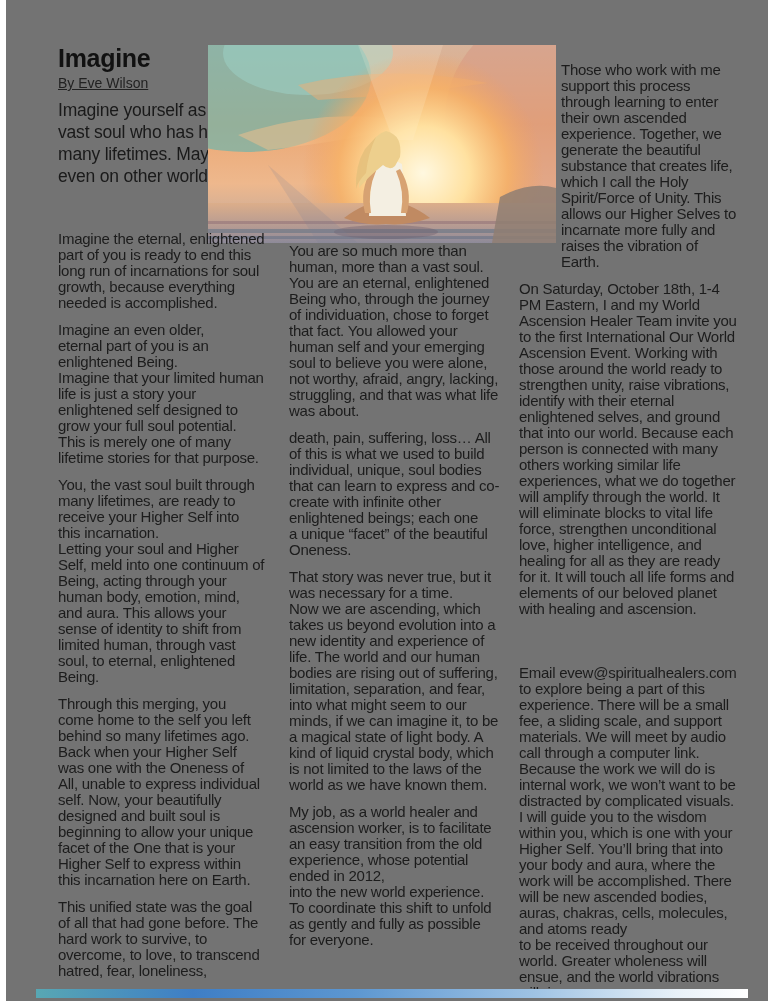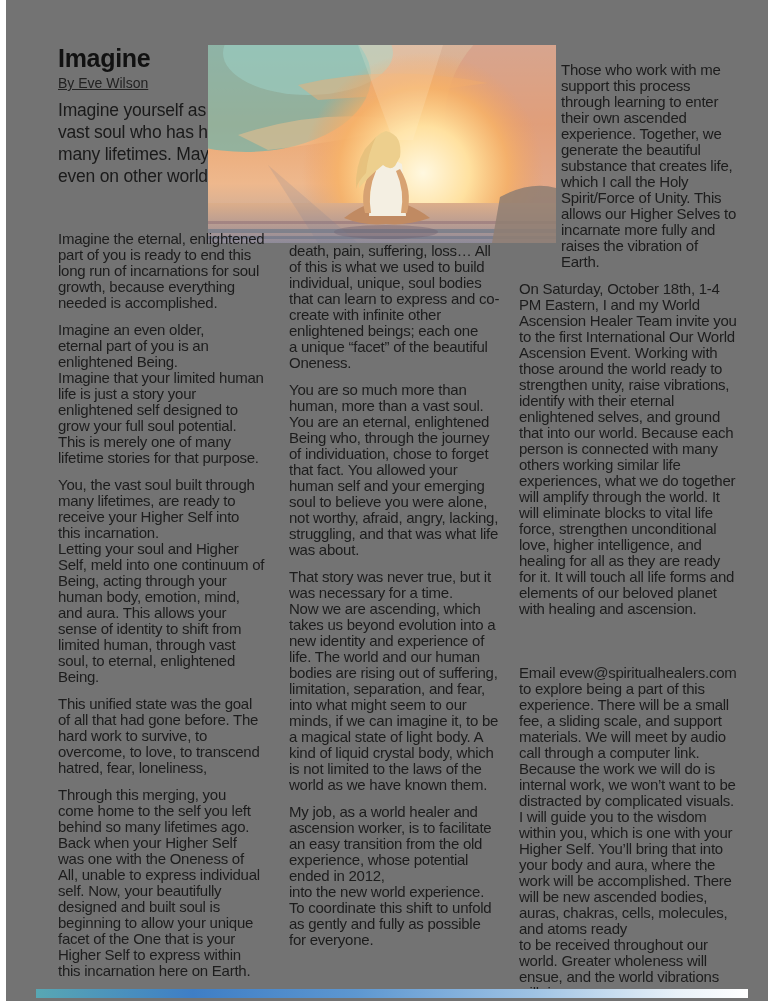--- a/index.html
+++ b/index.html
@@ -100,29 +100,29 @@
   </div>
 
   <div class="col col1">
     <p>Imagine the eternal, enlightened part of you is ready to end this long run of incarnations for soul growth, because everything needed is accomplished.</p>
     <p>Imagine an even older,
 eternal part of you is an
 enlightened Being.
 Imagine that your limited human life is just a story your enlightened self designed to grow your full soul potential.  This is merely one of many lifetime stories for that purpose.</p>
     <p>You, the vast soul built through many lifetimes, are ready to receive your Higher Self into this incarnation.
 Letting your soul and Higher Self, meld into one continuum of Being, acting through your human body, emotion, mind, and aura.  This allows your sense of identity to shift from limited human, through vast soul, to eternal, enlightened Being.</p>
+    <p>Through this merging, you come home to the self you left behind so many lifetimes ago.  Back when your Higher Self was one with the Oneness of All, unable to express individual self.  Now, your beautifully designed and built soul is beginning to allow your unique facet of the One that is your Higher Self to express within this incarnation here on Earth.</p>
     <p>This unified state was the goal of all that had gone before.  The hard work to survive, to overcome, to love, to transcend hatred, fear, loneliness,</p>
-    <p>Through this merging, you come home to the self you left behind so many lifetimes ago.  Back when your Higher Self was one with the Oneness of All, unable to express individual self.  Now, your beautifully designed and built soul is beginning to allow your unique facet of the One that is your Higher Self to express within this incarnation here on Earth.</p>
   </div>
 
   <div class="col col2">
+    <p>You are so much more than human, more than a vast soul.  You are an eternal, enlightened Being who, through the journey of individuation, chose to forget that fact.  You allowed your human self and your emerging soul to believe you were alone,
+not worthy, afraid, angry, lacking, struggling, and that was what life was about.</p>
     <p>death, pain, suffering, loss… All of this is what we used to build individual, unique, soul bodies that can learn to express and co-create with infinite other enlightened beings; each one
 a unique “facet” of the beautiful Oneness.</p>
-    <p>You are so much more than human, more than a vast soul.  You are an eternal, enlightened Being who, through the journey of individuation, chose to forget that fact.  You allowed your human self and your emerging soul to believe you were alone,
-not worthy, afraid, angry, lacking, struggling, and that was what life was about.</p>
     <p>That story was never true, but it was necessary for a time.
 Now we are ascending, which takes us beyond evolution into a new identity and experience of life.  The world and our human bodies are rising out of suffering, limitation, separation, and fear, into what might seem to our minds, if we can imagine it, to be a magical state of light body.  A kind of liquid crystal body, which is not limited to the laws of the world as we have known them.</p>
     <p>My job, as a world healer and ascension worker, is to facilitate an easy transition from the old experience, whose potential ended in 2012,
 into the new world experience.  To coordinate this shift to unfold as gently and fully as possible for everyone.</p>
   </div>
 
   <div class="col col3">
     <p class="beside-image">Those who work with me support this process through learning to enter their own ascended experience.  Together, we generate the beautiful substance that creates life, which I call the Holy Spirit/Force of Unity.  This allows our Higher Selves to incarnate more fully and raises the vibration of Earth.</p>
     <p>On Saturday, October 18th, 1-4 PM Eastern, I and my World Ascension Healer Team invite you to the first International Our World Ascension Event.  Working with those around the world ready to strengthen unity, raise vibrations, identify with their eternal enlightened selves, and ground that into our world.  Because each person is connected with many others working similar life experiences, what we do together will amplify through the world. It will eliminate blocks to vital life force, strengthen unconditional love, higher intelligence, and healing for all as they are ready for it.  It will touch all life forms and elements of our beloved planet with healing and ascension.</p>
     <p class="gap-before">Email evew@spiritualhealers.com to explore being a part of this experience. There will be a small fee, a sliding scale, and support materials.  We will meet by audio call through a computer link.  Because the work we will do is internal work, we won’t want to be distracted by complicated visuals.  I will guide you to the wisdom within you, which is one with your Higher Self.  You’ll bring that into your body and aura, where the work will be accomplished.  There will be new ascended bodies, auras, chakras, cells, molecules, and atoms ready

